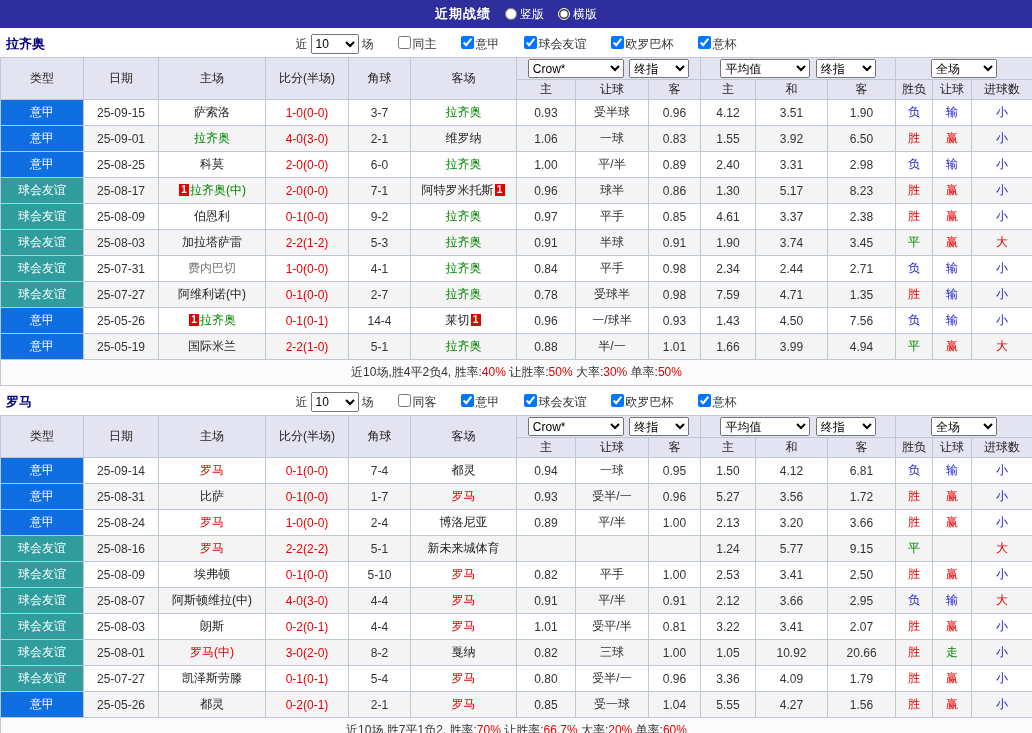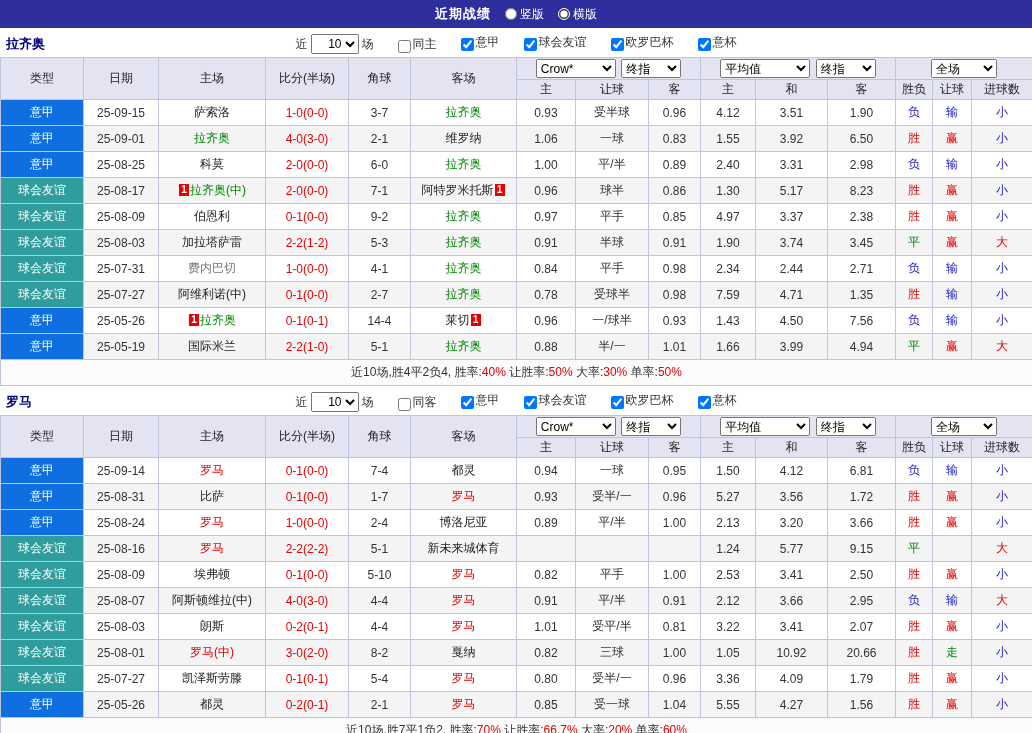--- a/index.html
+++ b/index.html
@@ -6,29 +6,29 @@
   html,body{margin:0;padding:0;background:#fff;}
   body{width:1032px;font-family:"Liberation Sans","DejaVu Sans",sans-serif;font-size:12px;color:#333;}
   .topbar{height:28px;background:#2e2f9d;display:flex;align-items:center;justify-content:center;gap:14px;color:#fff;}
   .topbar .title{font-weight:bold;font-size:13px;letter-spacing:1px;}
   .radio-opt{display:inline-flex;align-items:center;gap:3px;cursor:pointer;color:#fff;}
   .radio-opt input{width:12px;height:12px;margin:0;accent-color:#ffffff;}
   .team-section{margin-top:3px;}
   .filter-row{position:relative;height:26px;display:flex;align-items:center;justify-content:center;background:#fff;}
   .team-name{position:absolute;left:6px;font-weight:bold;color:#000080;font-size:13px;}
   .filters{display:flex;align-items:center;}
-  .filters select{height:20px;font-size:12px;margin:0 3px;text-align:right;}
-  label.cb{display:inline-flex;align-items:flex-end;margin-left:24px;cursor:pointer;}
+  .filters select{height:20px;font-size:12px;margin:0 3px;}
+  label.cb{display:inline-flex;align-items:flex-start;margin-left:24px;cursor:pointer;}
   label.cb input{width:13px;height:13px;margin:0 2px 0 0;}
   table.stats{width:1032px;border-collapse:collapse;table-layout:fixed;border:1px solid #9fabc9;}
   .stats th,.stats td{border:1px solid #bdc6da;text-align:center;white-space:nowrap;overflow:hidden;padding:0 1px;}
   .stats thead th{background:#e3e3f1;font-weight:normal;height:20px;color:#222;}
   .stats thead select{height:19px;font-size:12px;margin:1px;}
   .sel-count{width:48px}
-  .sel-crow{width:80px}
+  .sel-crow{width:96px}
   .sel-zhi{width:60px}
   .sel-avg{width:90px}
   .sel-full{width:66px}
   .stats tbody td{height:26px;background:#fff;}
   .stats tbody tr:nth-child(even) td{background:#f4f4f5;}
   td.league{color:#fff;}
   td.score{color:#e60000;}
   .card{display:inline-block;min-width:10px;height:12px;line-height:12px;background:#e60000;color:#fff;font-size:10px;font-weight:bold;margin:0 1px;vertical-align:1px;text-align:center;}
   .stats tfoot td{height:26px;background:#fbfbfb;}
 </style>
@@ -198,21 +198,21 @@
           <tr>
             <td class="league" style="background: rgb(47, 157, 157);">球会友谊</td>
             <td>25-08-09</td>
             <td style="color: rgb(34, 34, 34);"><span>伯恩利</span></td>
             <td class="score">0-1(0-0)</td>
             <td>9-2</td>
             <td style="color: rgb(0, 136, 0);"><span>拉齐奥</span></td>
             <td>0.97</td>
             <td>平手</td>
             <td>0.85</td>
-            <td>4.97</td>
+            <td>4.61</td>
             <td>3.37</td>
             <td>2.38</td>
             <td style="color: rgb(230, 0, 0);">胜</td>
             <td style="color: rgb(230, 0, 0);">赢</td>
             <td style="color: rgb(34, 34, 204);">小</td>
           </tr>
           <tr>
             <td class="league" style="background: rgb(47, 157, 157);">球会友谊</td>
             <td>25-08-03</td>
             <td style="color: rgb(34, 34, 34);"><span>加拉塔萨雷</span></td>

